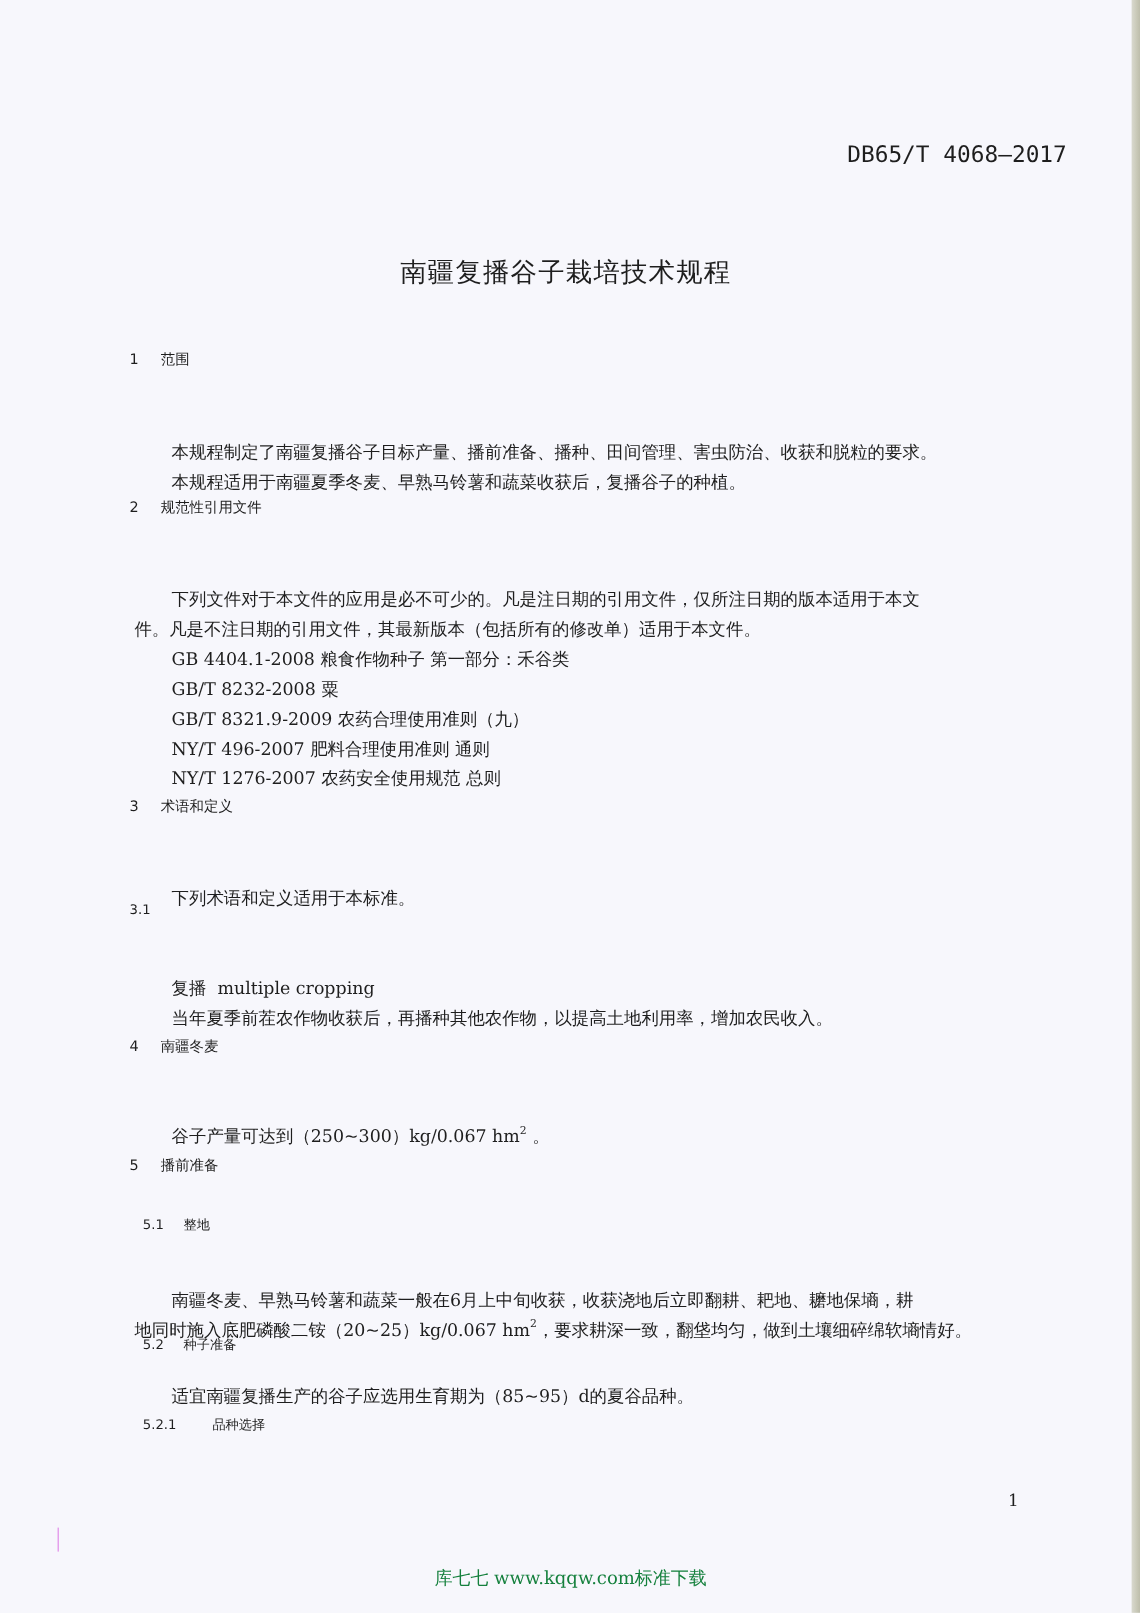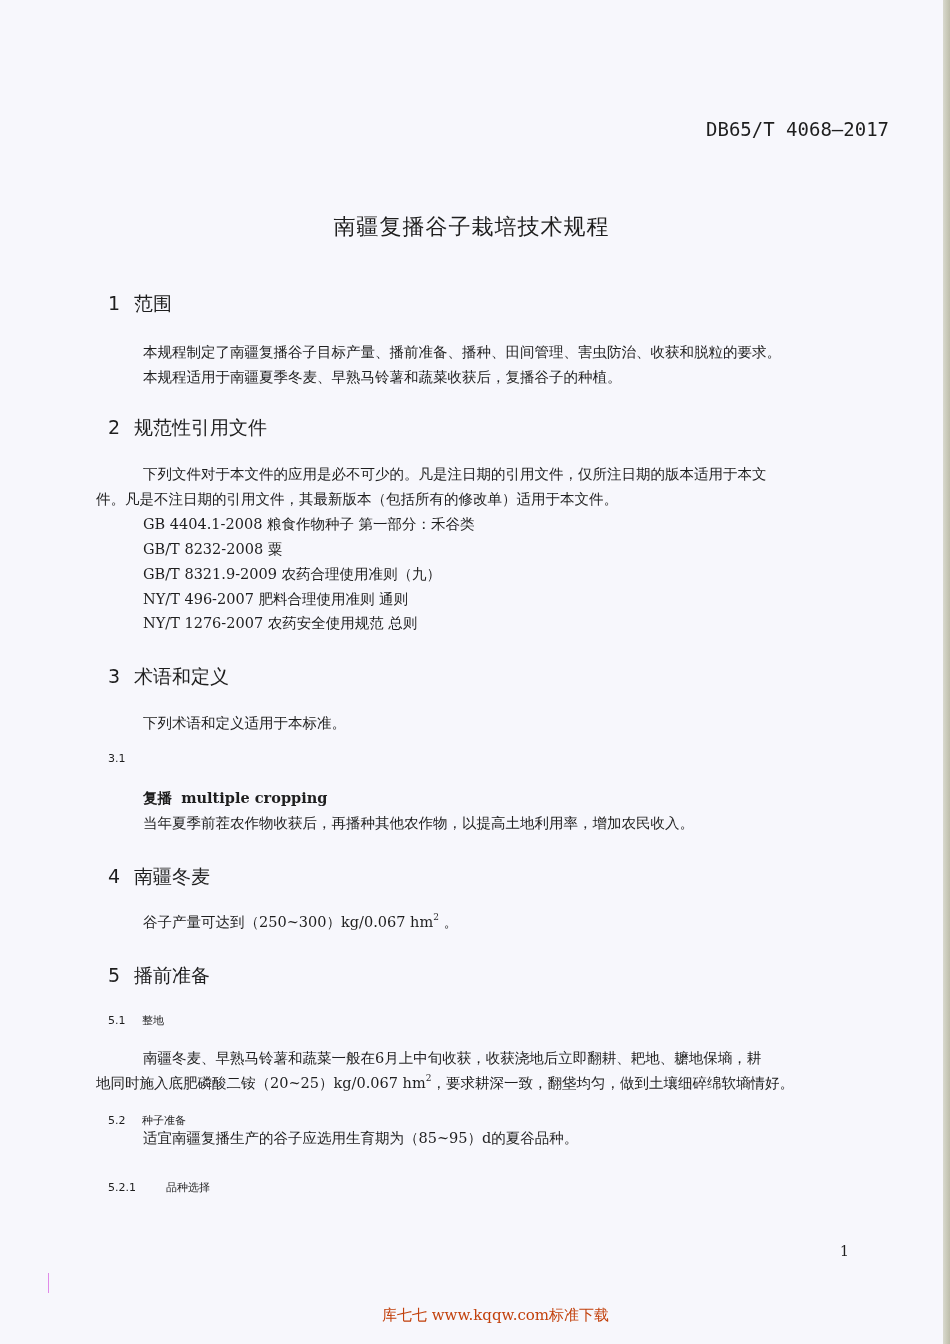--- a/index.html
+++ b/index.html
@@ -18,37 +18,37 @@
     font-family: "DejaVu Sans Mono", "Liberation Mono", monospace;
     font-size: 19px; top: 118px; left: 706px; letter-spacing: 0px;
   }
   .title {
     font-family: "DejaVu Sans", "Liberation Sans", sans-serif;
     font-size: 22px; top: 212px; left: 0; width: 943px; text-align: center;
     letter-spacing: 1px;
   }
   .h1 {
     font-family: "DejaVu Sans", "Liberation Sans", sans-serif;
-    font-size: 19px; left: 108px;
+    font-size: 12px; left: 108px;
   }
   .h1 .num { display: inline-block; width: 26px; }
   .h2 {
     font-family: "DejaVu Sans", "Liberation Sans", sans-serif;
     font-size: 11px; left: 108px;
   }
-  .h2 .num { display: inline-block; width: 34px; }
+  .h2 .num { display: inline-block; width: 34px; margin-left: 11px; }
   .h3 .num { width: 58px !important; }
   .p {
-    font-size: 14.5px; left: 143px;
+    font-size: 14.5px; left: 143px; margin-top: 25px;
   }
-  .p-full { left: 96px; }
-  .term { font-weight: bold; text-align: center; }
+  .p-full { left: 112px; }
+  .term { font-weight: normal; text-align: center; }
   sup { font-size: 9px; vertical-align: 7px; line-height: 0; }
   .page-no { font-size: 14px; top: 1243px; left: 840px; }
-  .footer { font-size: 15px; top: 1306px; left: 362px; color: #c2410c; margin-left: 20px; }
+  .footer { font-size: 15px; top: 1306px; left: 362px; color: #15803d; }
   .red-mark {
     position: absolute; left: 48px; top: 1273px; width: 1px; height: 20px;
     background: #e08ae8;
   }
 </style>
 </head>
 <body>
 
 <div class="edge-strip"></div>
 

